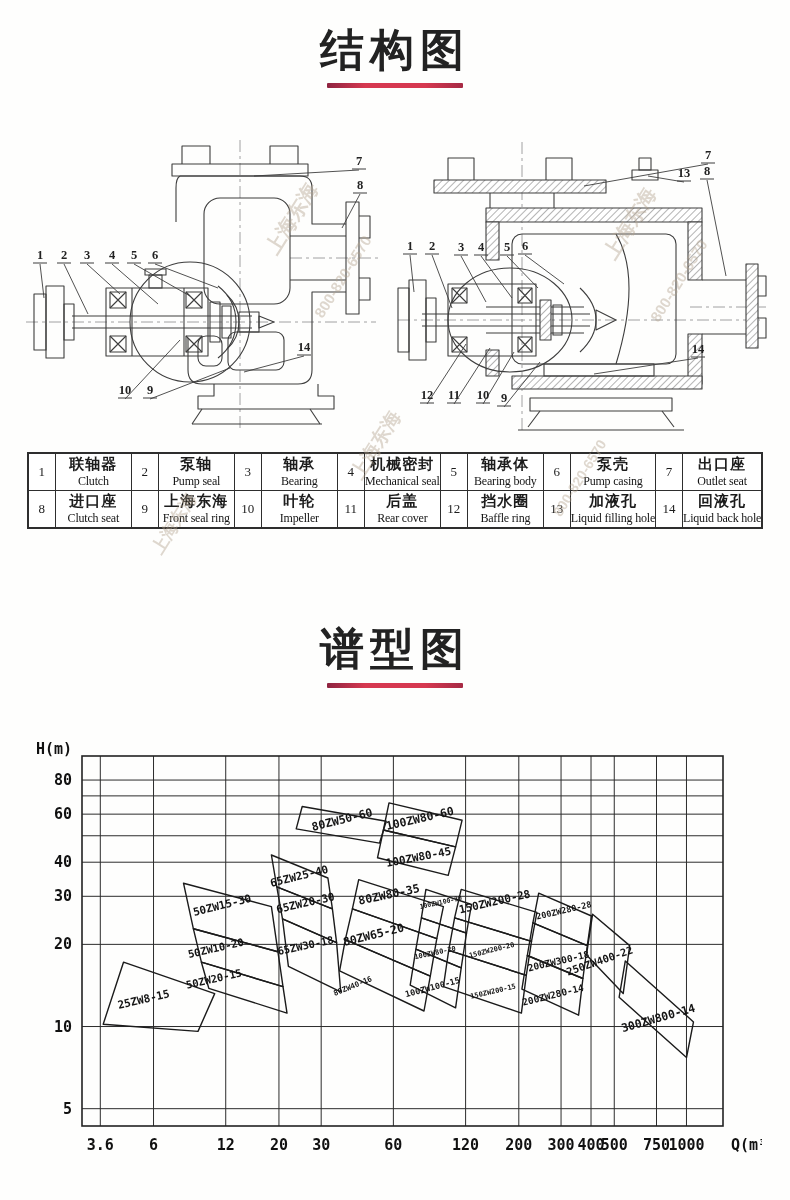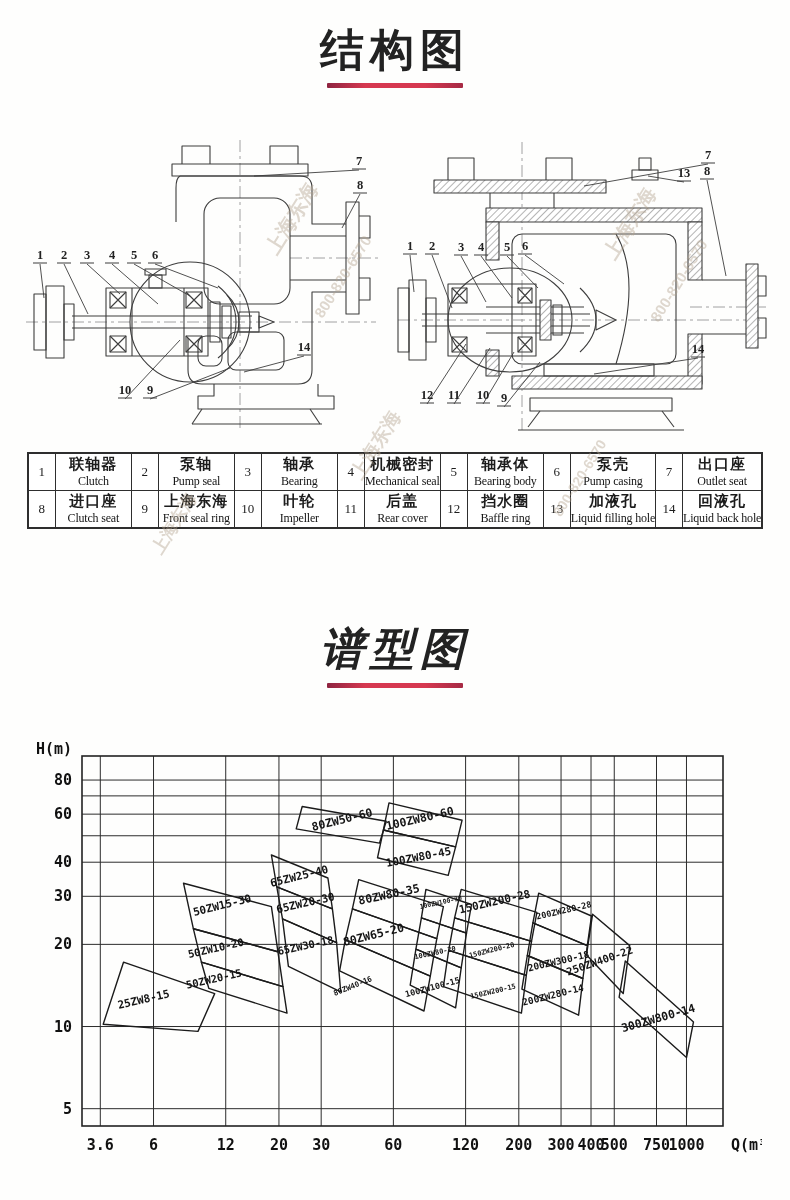--- a/index.html
+++ b/index.html
@@ -14,21 +14,21 @@
   .wm{position:absolute;color:rgba(178,162,140,0.42);font-weight:bold;white-space:nowrap;
       pointer-events:none;z-index:3;}
   table.parts{border-collapse:collapse;margin:14px auto 0;table-layout:fixed;
               border:2px solid #2e2e2e;background:#fff;}
   table.parts td{border:1px solid #2e2e2e;text-align:center;vertical-align:middle;padding:1px 0;}
   td.pnum{width:26px;font-family:"Liberation Serif",serif;font-size:13px;}
   td.pname{width:75px;}
   .cn{font-size:15px;font-weight:600;letter-spacing:1px;font-family:"Liberation Serif",serif;}
   .en{font-size:12px;letter-spacing:-0.2px;font-family:"Liberation Serif",serif;color:#141414;
       white-space:nowrap;overflow:hidden;}
-  .title2{margin-top:70px;font-style:italic;}
+  .title2{margin-top:70px;}
   .chart-wrap{margin-top:48px;padding-left:26px;}
 </style>
 </head>
 <body>
 
 <div class="sec-title">结构图</div>
 <div class="red-bar"></div>
 
 <div class="diagrams">
 

